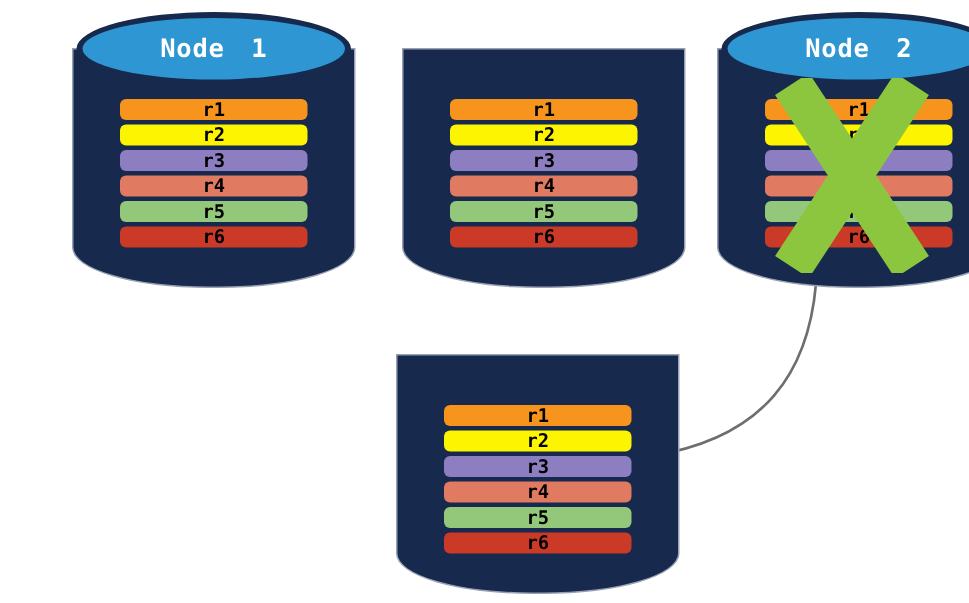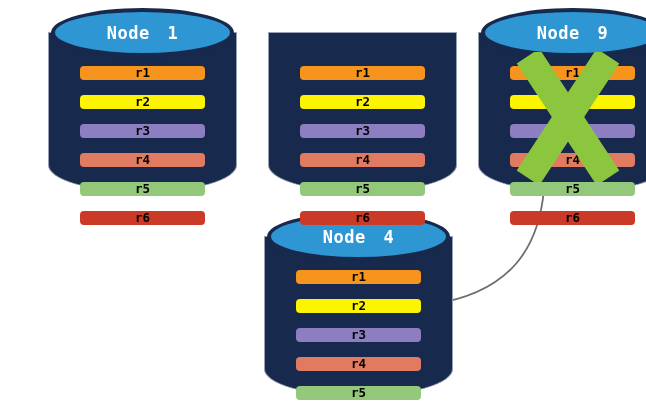--- a/index.html
+++ b/index.html
@@ -59,21 +59,21 @@
     word-spacing: 7px;
     white-space: pre;
   }
   .rows {
     position: absolute;
     left: 32px; right: 32px;
     top: 58px;
     z-index: 3;
     display: flex;
     flex-direction: column;
-    gap: 15px;
+    gap: 3px;
   }
   .row {
     height: 14px;
     border-radius: 4px;
     display: flex;
     align-items: center;
     justify-content: center;
   }
   .row span {
     color: var(--row-text);
@@ -169,21 +169,21 @@
   </div>
           <div class="row" style="background: rgb(203, 58, 39);">
     <span>r6</span>
   </div>
         </div>
 
   </div>
       <div class="cyl pos-3">
     <div class="cyl-body"></div>
     <div class="cyl-top">
-      <span class="node-title">Node 9</span>
+      <span class="node-title">Node 2</span>
     </div>
     <div class="rows">
           <div class="row" style="background: rgb(247, 148, 29);">
     <span>r1</span>
   </div>
           <div class="row" style="background: rgb(252, 244, 0);">
     <span>r2</span>
   </div>
           <div class="row" style="background: rgb(140, 126, 192);">
     <span>r3</span>
@@ -198,23 +198,20 @@
     <span>r6</span>
   </div>
         </div>
     <svg class="x-mark" viewBox="0 0 104 130" preserveAspectRatio="none">
       <line x1="12" y1="4" x2="92" y2="126"></line>
       <line x1="92" y1="4" x2="12" y2="126"></line>
     </svg>
   </div>
       <div class="cyl pos-4">
     <div class="cyl-body"></div>
-    <div class="cyl-top">
-      <span class="node-title">Node 4</span>
-    </div>
     <div class="rows">
           <div class="row" style="background: rgb(247, 148, 29);">
     <span>r1</span>
   </div>
           <div class="row" style="background: rgb(252, 244, 0);">
     <span>r2</span>
   </div>
           <div class="row" style="background: rgb(140, 126, 192);">
     <span>r3</span>
   </div>

